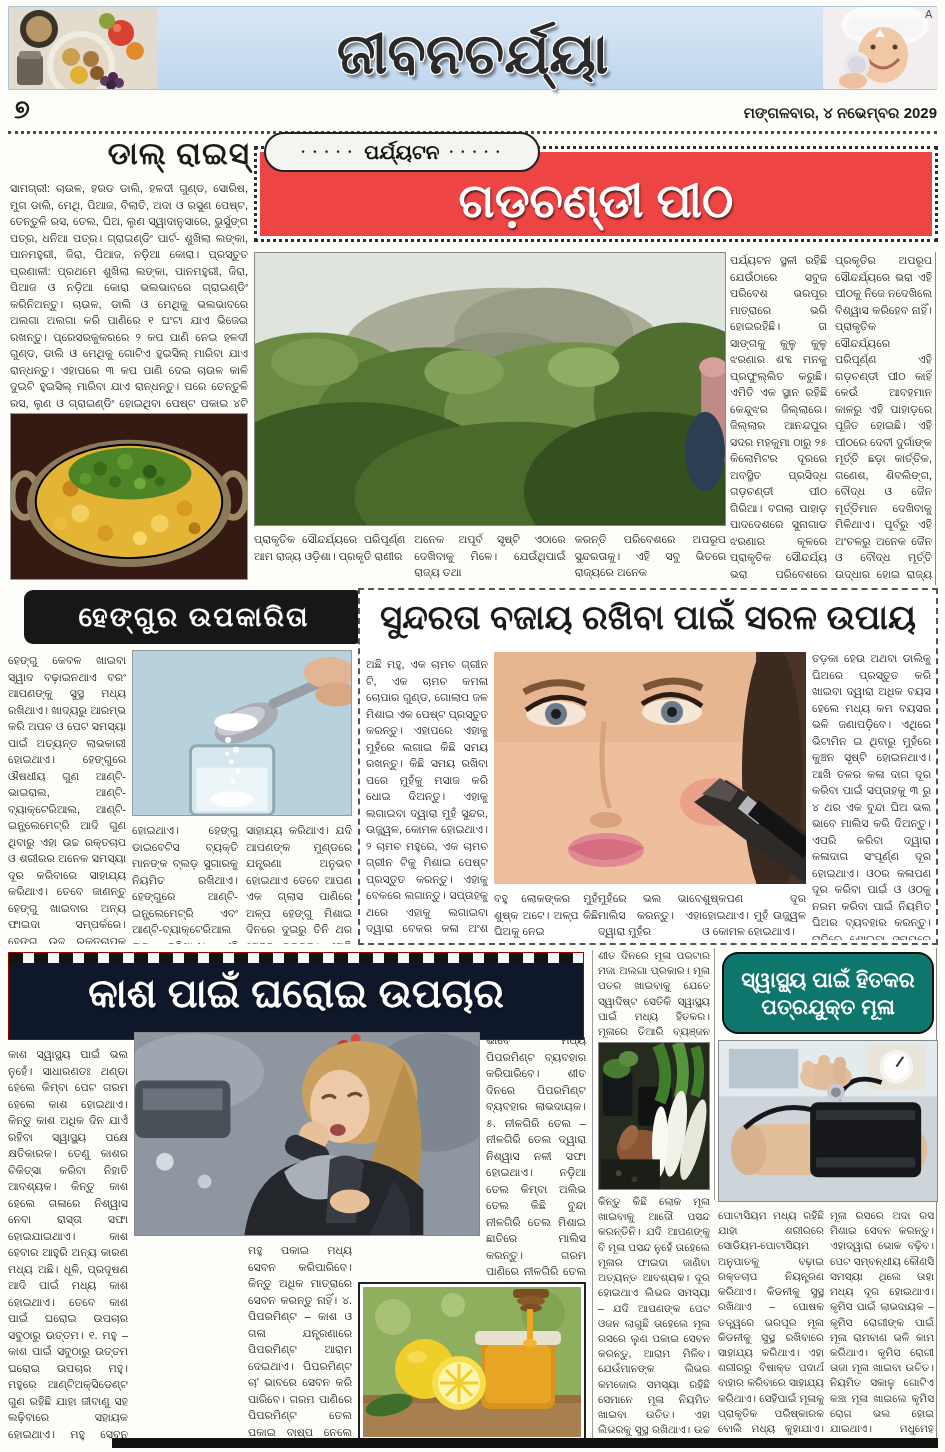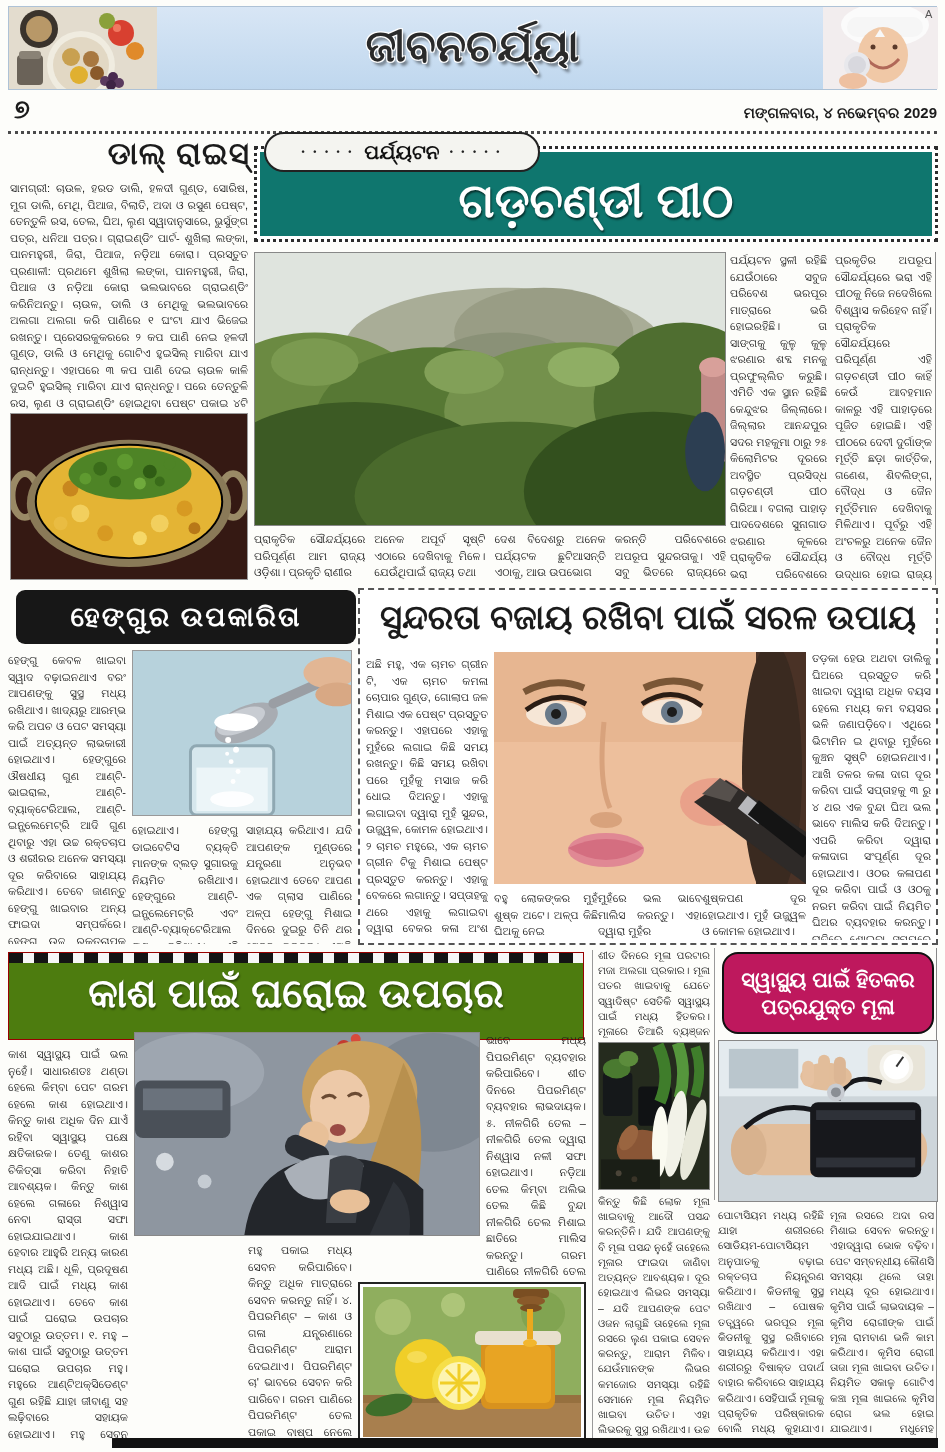--- a/index.html
+++ b/index.html
@@ -5,75 +5,75 @@
   html,body{margin:0;padding:0;background:#e9e9e9;}
   #page{position:relative;width:945px;height:1452px;background:#fdfdfa;overflow:hidden;
         font-family:"Liberation Sans","DejaVu Sans",sans-serif;color:#1b1b1b;}
   .abs{position:absolute;}
   .body-text{font-size:11px;line-height:1.5;text-align:justify;color:#1c1c1c;overflow:hidden;}
   .body-text.small{font-size:10.5px;line-height:1.45;}
   svg{display:block;}
   
   #masthead{left:8px;top:6px;width:929px;height:84px;background:linear-gradient(#d8e6f5,#bfd7ee);
             border:1px solid #aec2d6;box-sizing:border-box;}
-  #masthead-title{left:0;top:14px;width:100%;text-align:center;font-size:44px;font-weight:bold;color:#2a2a2a;
+  #masthead-title{left:0;top:14px;width:100%;text-align:center;font-size:56px;font-weight:bold;color:#2a2a2a;
      text-shadow:1px 1px 0 #fff,-1px -1px 0 #fff,1px -1px 0 #fff,-1px 1px 0 #fff,3px 4px 3px rgba(0,0,0,.45);}
   #corner-letter{left:925px;top:8px;font-size:11px;color:#555;}
   #page-number{left:14px;top:94px;font-size:26px;font-weight:bold;}
   #page-date{right:8px;top:104px;font-size:15px;font-weight:bold;position:absolute;}
   #top-rule{left:8px;top:131px;width:929px;border-top:3px dotted #4a4a4a;}
   
   #dal-headline{left:8px;top:136px;width:242px;text-align:right;font-size:31px;font-weight:bold;letter-spacing:1px;}
   #dal-body{left:10px;top:180px;width:238px;height:230px;}
   #dal-photo{left:10px;top:413px;width:238px;height:167px;border:1px solid #999;box-sizing:border-box;}
   
   #tour-box{left:254px;top:146px;width:684px;height:96px;border:3px dotted #2c2c2c;background:#fff;padding:3px;box-sizing:border-box;}
-  #tour-box-inner{width:100%;height:100%;background:#0f766e;display:flex;align-items:center;justify-content:center;}
+  #tour-box-inner{width:100%;height:100%;background:#ef4444;display:flex;align-items:center;justify-content:center;}
   #tour-pill{left:264px;top:132px;width:272px;height:36px;background:#f4f4f0;border:2px solid #222;border-radius:20px;
              display:flex;align-items:center;justify-content:center;gap:10px;font-weight:bold;z-index:3;}
   #tour-pill .dots{font-size:9px;letter-spacing:3px;color:#222;}
   #tour-pill .kicker{font-size:20px;color:#111;}
   #tour-headline{color:#fff;font-size:47px;font-weight:bold;padding-top:14px;text-shadow:1px 2px 2px rgba(0,0,0,.6);}
   #tour-photo{left:254px;top:252px;width:472px;height:274px;border:1px solid #888;box-sizing:border-box;}
   #tour-right{left:730px;top:252px;width:206px;height:333px;border-right:1px solid #888;box-sizing:border-box;}
   .tour-right-col{position:absolute;top:0;width:97px;height:333px;}
   #tour-caption{left:254px;top:531px;width:472px;height:54px;display:flex;gap:9px;}
   .cap-col{flex:1;}
   
-  #hengu-header{left:16px;top:590px;width:340px;height:54px;background:#171717;border-radius:9px;
+  #hengu-header{left:24px;top:590px;width:340px;height:54px;background:#171717;border-radius:9px;
      display:flex;align-items:center;justify-content:center;color:#fff;font-size:27px;font-weight:bold;letter-spacing:2px;}
   #hengu-left{left:8px;top:652px;width:118px;height:292px;}
   #hengu-photo{left:132px;top:650px;width:220px;height:166px;border:1px solid #999;box-sizing:border-box;}
   #hengu-col2{left:132px;top:822px;width:106px;height:122px;}
   #hengu-col3{left:246px;top:822px;width:106px;height:122px;}
   
   #beauty-box{left:358px;top:588px;width:580px;height:357px;border:2px dashed #555;box-sizing:border-box;background:#fff;}
   #beauty-headline{left:358px;top:598px;width:580px;text-align:center;font-size:34px;font-weight:bold;z-index:2;}
   #beauty-left{left:366px;top:656px;width:122px;height:282px;}
   #beauty-photo{left:494px;top:652px;width:312px;height:232px;}
   #beauty-right{left:812px;top:650px;width:119px;height:290px;}
   #beauty-bottom{left:494px;top:890px;width:312px;height:52px;display:flex;justify-content:space-between;}
   
-  #cough-header{left:8px;top:952px;width:576px;height:88px;background:#4d7c0f;box-sizing:border-box;border:1px solid #900;}
+  #cough-header{left:8px;top:952px;width:576px;height:88px;background:#0f172a;box-sizing:border-box;border:1px solid #900;}
   #cough-checker{width:100%;height:10px;background:repeating-linear-gradient(90deg,#141414 0 14px,#f6f6f6 14px 25px);}
   #cough-headline{width:100%;text-align:center;color:#fff;font-size:40px;font-weight:bold;padding-top:8px;
       text-shadow:1px 2px 2px rgba(0,0,0,.4);}
   #cough-left{left:8px;top:1046px;width:120px;height:400px;}
   #cough-photo{left:134px;top:1032px;width:346px;height:204px;border:1px solid #888;box-sizing:border-box;}
   #cough-right{left:486px;top:1032px;width:100px;height:244px;}
   #cough-mid1{left:134px;top:1242px;width:108px;height:204px;}
   #cough-mid2{left:248px;top:1242px;width:104px;height:204px;}
   #honey-photo{left:358px;top:1282px;width:228px;height:160px;border:2px solid #222;background:#fff;padding:3px;box-sizing:border-box;}
   
   #vline-cough-radish{left:592px;top:950px;width:1px;height:495px;background:#999;}
   #vline-radish-inner{left:714px;top:948px;width:1px;height:252px;background:#999;}
   #radish-right-border{left:936px;top:948px;width:1px;height:497px;background:#888;}
   #radish-intro{left:598px;top:948px;width:112px;height:92px;}
   #radish-photo{left:598px;top:1042px;width:112px;height:148px;border:1px solid #888;box-sizing:border-box;}
-  #radish-header{left:722px;top:952px;width:212px;height:82px;background:#be185d;border:2px solid #111;border-radius:16px;
+  #radish-header{left:722px;top:952px;width:212px;height:82px;background:#0f766e;border:2px solid #111;border-radius:16px;
      display:flex;align-items:center;justify-content:center;text-align:center;color:#fff;font-size:21px;font-weight:bold;line-height:1.3;box-sizing:border-box;padding:4px 10px;}
   #bp-photo{left:718px;top:1040px;width:220px;height:162px;border:1px solid #888;box-sizing:border-box;}
   #radish-left{left:598px;top:1194px;width:112px;height:246px;}
   #radish-mid{left:718px;top:1208px;width:106px;height:228px;}
   #radish-rightcol{left:830px;top:1208px;width:104px;height:228px;}
   #bottom-bar{left:112px;top:1438px;width:826px;height:10px;background:#121212;}
 </style>
 </head>
 <body>
 
@@ -180,21 +180,20 @@
     <ellipse cx="460" cy="115" rx="14" ry="10" fill="#d8a09a"></ellipse>
     <ellipse cx="452" cy="200" rx="20" ry="40" fill="#2c3e52"></ellipse>
   </svg>
   <div class="abs" id="tour-right">
     <div class="tour-right-col body-text" style="left:0">ପର୍ଯ୍ୟଟନ ସ୍ଥଳୀ ରହିଛି ଯେଉଁଠାରେ ସବୁଜ ପରିବେଶ ଭରପୂର ମାତ୍ରାରେ ଭରି ହୋଇରହିଛି। ତା ସାଙ୍ଗକୁ କୁଳୁ କୁଳୁ ଝରଣାର ଶବ୍ଦ ମନକୁ ପ୍ରଫୁଲ୍ଲିତ କରୁଛି। ଏମିତି ଏକ ସ୍ଥାନ ରହିଛି କେନ୍ଦୁଝର ଜିଲ୍ଲାରେ। ଜିଲ୍ଲାର ଆନନ୍ଦପୁର ସଦର ମହକୁମା ଠାରୁ ୨୫ କିଲୋମିଟର ଦୂରରେ ଅବସ୍ଥିତ ପ୍ରସିଦ୍ଧ ଗଡ଼ଚଣ୍ଡୀ ପୀଠ ଗିରିଆ। ବଗଲା ପାହାଡ଼ ପାଦଦେଶରେ ସୁନାଗାଡ ଝରଣାର କୂଳରେ ପ୍ରାକୃତିକ ସୌନ୍ଦର୍ଯ୍ୟ ଭରା ପରିବେଶରେ ଅବସ୍ଥିତ ଏହି ମନ୍ଦିର। ଏହି ମନ୍ଦିରରେ ଅଷ୍ଟଭୂଜା ଦେବୀ ଦୁର୍ଗା ମୂର୍ତ୍ତି, ମା ଗଡ଼ଚଣ୍ଡୀ ରୂପେ ପୂଜା ପାଇ ଆସୁଛନ୍ତି।</div>
     <div class="tour-right-col body-text" style="left:105px">ପ୍ରକୃତିର ଅପରୂପ ସୌନ୍ଦର୍ଯ୍ୟରେ ଭରା ଏହି ପୀଠକୁ ନିଜେ ନଦେଖିଲେ ବିଶ୍ୱାସ କରିହେବ ନାହିଁ। ପ୍ରାକୃତିକ ସୌନ୍ଦର୍ଯ୍ୟରେ ପରିପୂର୍ଣ୍ଣ ଏହି ଗଡ଼ଚଣ୍ଡୀ ପୀଠ କାହିଁ କେଉଁ ଆବହମାନ କାଳରୁ ଏହି ପାହାଡ଼ରେ ପୂଜିତ ହୋଇଛି। ଏହି ପୀଠରେ ଦେବୀ ଦୁର୍ଗାଙ୍କ ମୂର୍ତ୍ତି ଛଡ଼ା କାର୍ତ୍ତିକ, ଗଣେଶ, ଶିବଲିଙ୍ଗ, ବୌଦ୍ଧ ଓ ଜୈନ ମୂର୍ତ୍ତିମାନ ଦେଖିବାକୁ ମିଳିଥାଏ। ପୂର୍ବରୁ ଏହି ଅଂଚଳରୁ ଅନେକ ଜୈନ ଓ ବୌଦ୍ଧ ମୂର୍ତ୍ତି ଉଦ୍ଧାର ହୋଇ ରାଜ୍ୟ ସଂଗ୍ରହାଳୟରେ ସ୍ଥାନ ପାଇଛି। ତେଣୁ ଅନୁମାନ କରାଯାଏ ଏଠାରେ ଏକ ପୁରାତନ ସଭ୍ୟତା ଥିଲା।</div>
   </div>
   <div class="abs" id="tour-caption">
     <div class="cap-col body-text">ପ୍ରାକୃତିକ ସୌନ୍ଦର୍ଯ୍ୟରେ ପରିପୂର୍ଣ୍ଣ ଆମ ରାଜ୍ୟ ଓଡ଼ିଶା। ପ୍ରକୃତି ରାଣୀର</div>
     <div class="cap-col body-text">ଅନେକ ଅପୂର୍ବ ସୃଷ୍ଟି ଏଠାରେ ଦେଖିବାକୁ ମିଳେ। ଯେଉଁଥିପାଇଁ ରାଜ୍ୟ ତଥା</div>
-    <div class="cap-col body-text">ଦେଶ ବିଦେଶରୁ ଅନେକ ପର୍ଯ୍ୟଟକ ଛୁଟିଆସନ୍ତି ଏଠାକୁ, ଆଉ ଉପଭୋଗ</div>
     <div class="cap-col body-text">କରନ୍ତି ପରିବେଶରେ ଅପରୂପ ସୁନ୍ଦରତାକୁ। ଏହି ସବୁ ଭିତରେ ରାଜ୍ୟରେ ଅନେକ</div>
   </div>
 
   <div class="abs" id="hengu-header">
     <span>ହେଙ୍ଗୁର ଉପକାରିତା</span>
   </div>
   <div class="abs body-text" id="hengu-left">ହେଙ୍ଗୁ କେବଳ ଖାଇବା ସ୍ୱାଦ ବଢ଼ାଇନଥାଏ ବରଂ ଆପଣଙ୍କୁ ସୁସ୍ଥ ମଧ୍ୟ ରଖିଥାଏ। ଖାଦ୍ୟରୁ ଆରମ୍ଭ କରି ଅପଚ ଓ ପେଟ ସମସ୍ୟା ପାଇଁ ଅତ୍ୟନ୍ତ ଲାଭକାରୀ ହୋଇଥାଏ। ହେଙ୍ଗୁରେ ଔଷଧୀୟ ଗୁଣ ଆଣ୍ଟି-ଭାଇରାଲ, ଆଣ୍ଟି-ବ୍ୟାକ୍ଟେରିଆଲ, ଆଣ୍ଟି-ଇନ୍ଫ୍ଲେମେଟ୍ରି ଆଦି ଗୁଣ ଥିବାରୁ ଏହା ଉଚ୍ଚ ରକ୍ତଚାପ ଓ ଶରୀରର ଅନେକ ସମସ୍ୟା ଦୂର କରିବାରେ ସାହାଯ୍ୟ କରିଥାଏ। ତେବେ ଜାଣନ୍ତୁ ହେଙ୍ଗୁ ଖାଇବାର ଅନ୍ୟ ଫାଇଦା ସମ୍ପର୍କରେ। ହେଙ୍ଗୁ ଉଚ୍ଚ ରକ୍ତଚାପକୁ ନିୟନ୍ତ୍ରିତ ରଖିବା ସହ ଶରୀରରେ ସଠିକ ରୂପେ ରକ୍ତ ସଂଚାଳନ କରିଥାଏ। ଡାଇବେଟିସ ବ୍ୟକ୍ତି ମାନଙ୍କ ପାଇଁ ହେଙ୍ଗୁ ଅତ୍ୟନ୍ତ ଲାଭକାରୀ</div>
   <svg class="abs" id="hengu-photo" viewBox="0 0 220 166" preserveAspectRatio="none">
     <rect width="220" height="166" fill="#b7d2dc"></rect>
     <rect x="58" y="96" width="84" height="70" rx="6" fill="#dcebf0" opacity=".85"></rect>

